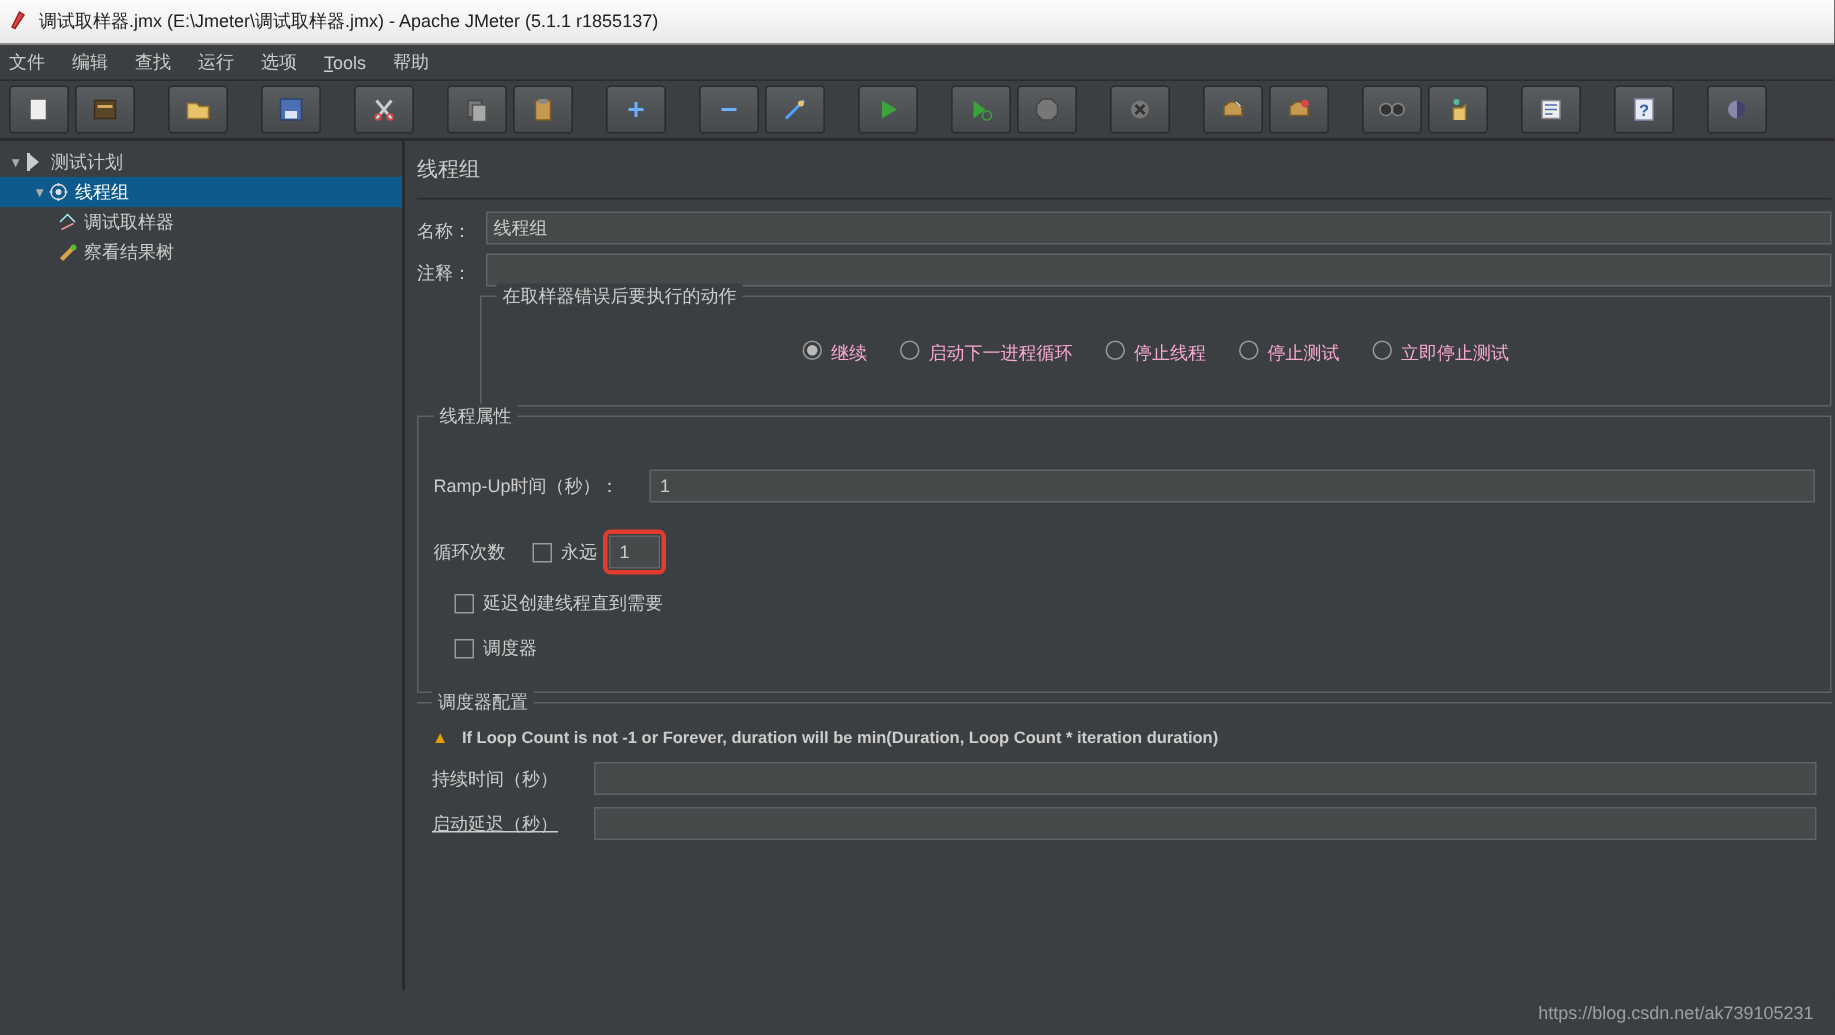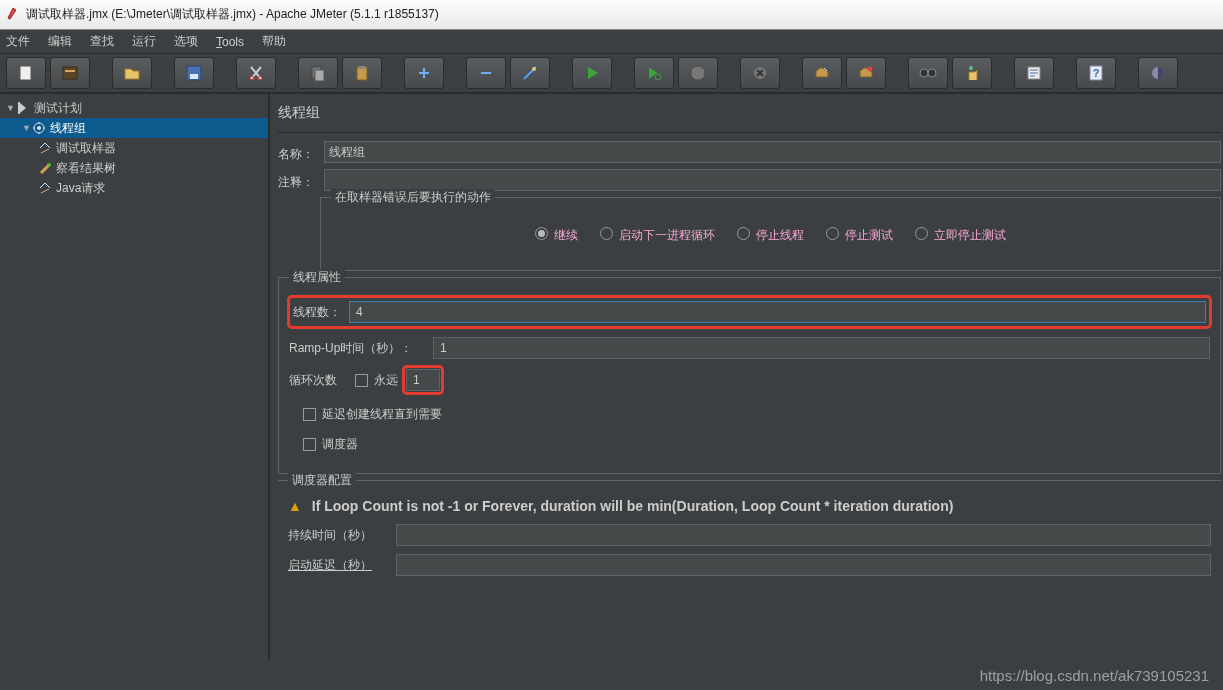--- a/index.html
+++ b/index.html
@@ -156,21 +156,21 @@
 .proprow input[type=text]{
   flex:1;height:22px;background:#45494a;border:1px solid #5e6367;color:#ccc;padding:2px 6px;font-size:12px;
 }
 .proprow input.tiny { flex:0 0 auto; width:34px; }
 .hlred { outline:3px solid #e33b2e; outline-offset:-1px; border-radius:3px; }
 .warn { color:#e0a000; margin-right:6px; }
 .footer {
   position:absolute; bottom:0; left:0; right:0;
   height:30px; background:#3c3f41;
   display:flex; align-items:center; justify-content:flex-end;
-  padding:0 14px; color:#9aa0a4; font-size:15px;
+  padding:0 14px; color:#9aa0a4; font-size:12px;
   border-top:0;
 }
 
 .divline { height:1px; background:#2b2b2b; margin: 4px 2px; }
 
 .focused { border:1px solid #3a7fb6 !important; }
 </style>
 </head>
 <body>
 
@@ -361,28 +361,20 @@
         </svg>
       <span>调试取样器</span>
     </div>
     <div class="tree-row">
       <span class="indent2"></span>
       <svg width="14" height="14">
           <path d="M3 12 L11 4" stroke="#d7a24f" stroke-width="3"></path>
           <circle cx="11" cy="4" r="2" fill="#5b3"></circle>
         </svg>
       <span>察看结果树</span>
-    </div>
-    <div class="tree-row">
-      <span class="indent2"></span>
-      <svg width="14" height="14">
-          <path d="M2 7 L7 2 L12 7" fill="none" stroke="#aef"></path>
-          <path d="M3 12 L11 8" stroke="#e99"></path>
-        </svg>
-      <span>Java请求</span>
     </div>
   </div>
 
   <div class="panel">
     <h2>线程组</h2>
     <div class="divline"></div>
 
     <div class="formrow">
       <span class="lbl">名称：</span>
       <input type="text" value="线程组" style="">
@@ -414,51 +406,47 @@
         <label class="radio">
             <span class="dot"></span>
             <span>立即停止测试</span>
           </label>
       </div>
     </div>
 
     <div class="fieldset" style="padding-bottom:14px;">
       <span class="legend">线程属性</span>
 
-      <div class="proprow hlred" style="margin-top:-6px;padding:2px 4px;">
-        <span class="plbl">线程数：</span>
-        <input type="text" class="focused" value="4" style="">
-      </div>
 
       <div class="proprow" style="margin-top:6px;">
         <span class="plbl" style="min-width:136px;">Ramp-Up时间（秒）：</span>
         <input type="text" value="1" style="">
       </div>
 
-      <div class="proprow" style="margin-top:2px;">
+      <div class="proprow" style="margin-top:14px;">
         <span class="plbl">循环次数</span>
         <span style="margin:0 6px 0 10px;"><span class="chk"></span><span>永远</span></span>
         <span class="hlred" style="padding:2px;display:inline-flex;">
             <input type="text" class="tiny" value="1" style="">
           </span>
       </div>
 
       <div class="proprow" style="margin-top:4px;padding-left:14px;">
         <span class="chk"></span>
         <span>延迟创建线程直到需要</span>
       </div>
       <div class="proprow" style="padding-left:14px;">
         <span class="chk"></span>
         <span>调度器</span>
       </div>
     </div>
 
     <div class="fieldset" style="border-left:0;border-right:0;border-bottom:0;">
       <span class="legend">调度器配置</span>
-      <div style="margin-top:-8px;color:#ccc;font-weight:bold;font-size:14px;">
+      <div style="margin-top:-8px;color:#ccc;font-weight:bold;font-size:11px;">
         <span class="warn">▲</span>
         <span>If Loop Count is not -1 or Forever, duration will be min(Duration, Loop Count * iteration duration)</span>
       </div>
       <div class="proprow" style="margin-top:6px;">
         <span class="plbl" style="min-width:100px;">持续时间（秒）</span>
         <input type="text" value="" style="">
       </div>
       <div class="proprow">
         <span class="plbl" style="min-width:100px;text-decoration:underline;">启动延迟（秒）</span>
         <input type="text" value="" style="">

